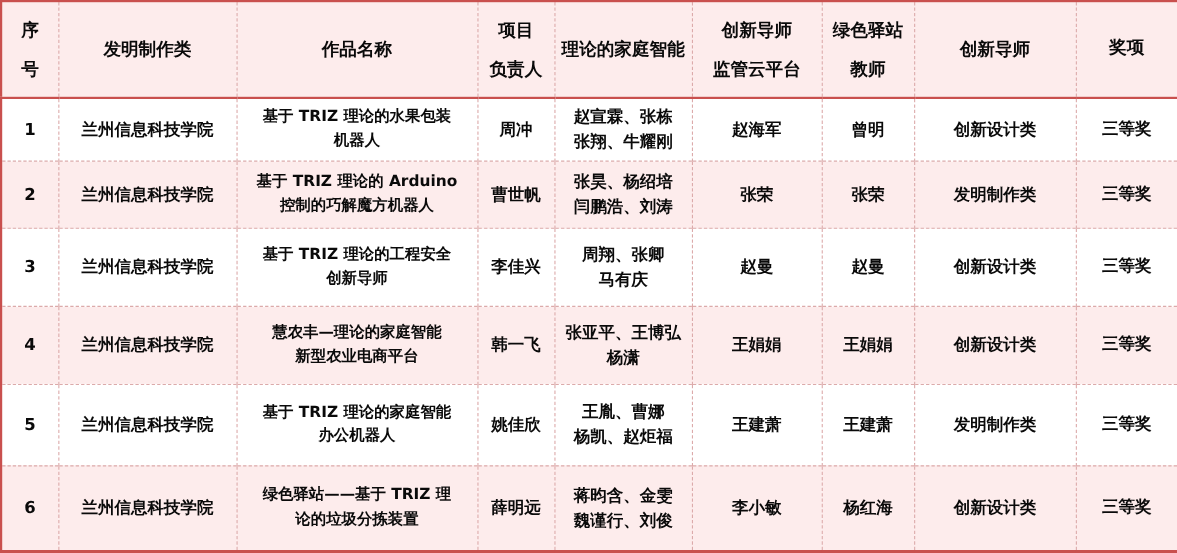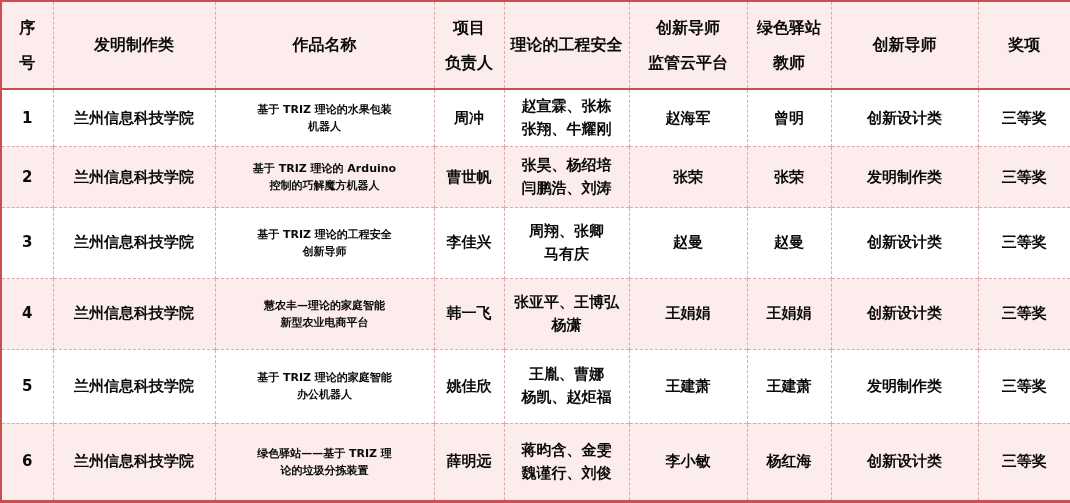--- a/index.html
+++ b/index.html
@@ -22,38 +22,38 @@
     border-bottom:3px solid var(--accent);
   }
   th,td{
     text-align:center;vertical-align:middle;
     white-space:pre-line;
     color:var(--text);
     font-weight:bold;
     border-right:1px dashed var(--dash);
     padding:2px 4px;
   }
-  th:last-child,td:last-child{border-right:none;}
+  th:last-child,td:last-child{border-right:none;font-family:Liberation Mono, monospace;}
   thead tr{height:88px;background:var(--row-pink);}
   thead th{
     font-size:16px;line-height:2.2;
     border-bottom:2.5px solid var(--accent);
   }
   tbody td{font-size:15px;line-height:1.55;}
   tbody tr{border-top:1px dashed var(--dash);}
   tbody tr:first-child{border-top:none;}
   tbody tr:nth-child(even){background:var(--row-pink);}
   tbody tr:nth-child(odd){background:#ffffff;}
   tbody tr:nth-child(1){height:57px;}
   tbody tr:nth-child(2){height:60px;}
   tbody tr:nth-child(3){height:70px;}
   tbody tr:nth-child(4){height:70px;}
   tbody tr:nth-child(5){height:73px;}
   tbody tr:nth-child(6){height:77px;}
-  td.col-work{font-size:11px;}
+  td.col-work{font-size:14px;}
 </style>
 </head>
 <body>
 
 <div class="table-wrap">
   <table>
     <colgroup id="colgroup">
         <col style="width: 52px;">
         <col style="width: 162px;">
         <col style="width: 219px;">
@@ -65,21 +65,21 @@
         <col style="width: 93px;">
       </colgroup>
     <thead>
       <tr id="header-row">
           <th>序
 号</th>
           <th>发明制作类</th>
           <th>作品名称</th>
           <th>项目
 负责人</th>
-          <th>理论的工程安全</th>
+          <th>理论的家庭智能</th>
           <th>创新导师
 监管云平台</th>
           <th>绿色驿站
 教师</th>
           <th>创新导师</th>
           <th>奖项</th>
         </tr>
     </thead>
     <tbody id="table-body">
         <tr>

